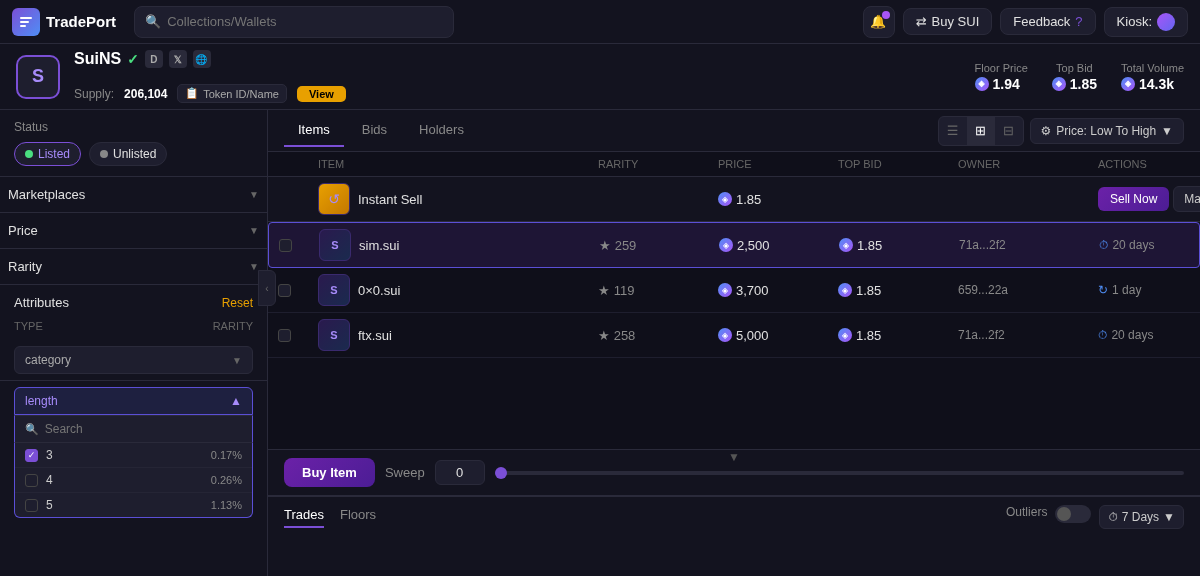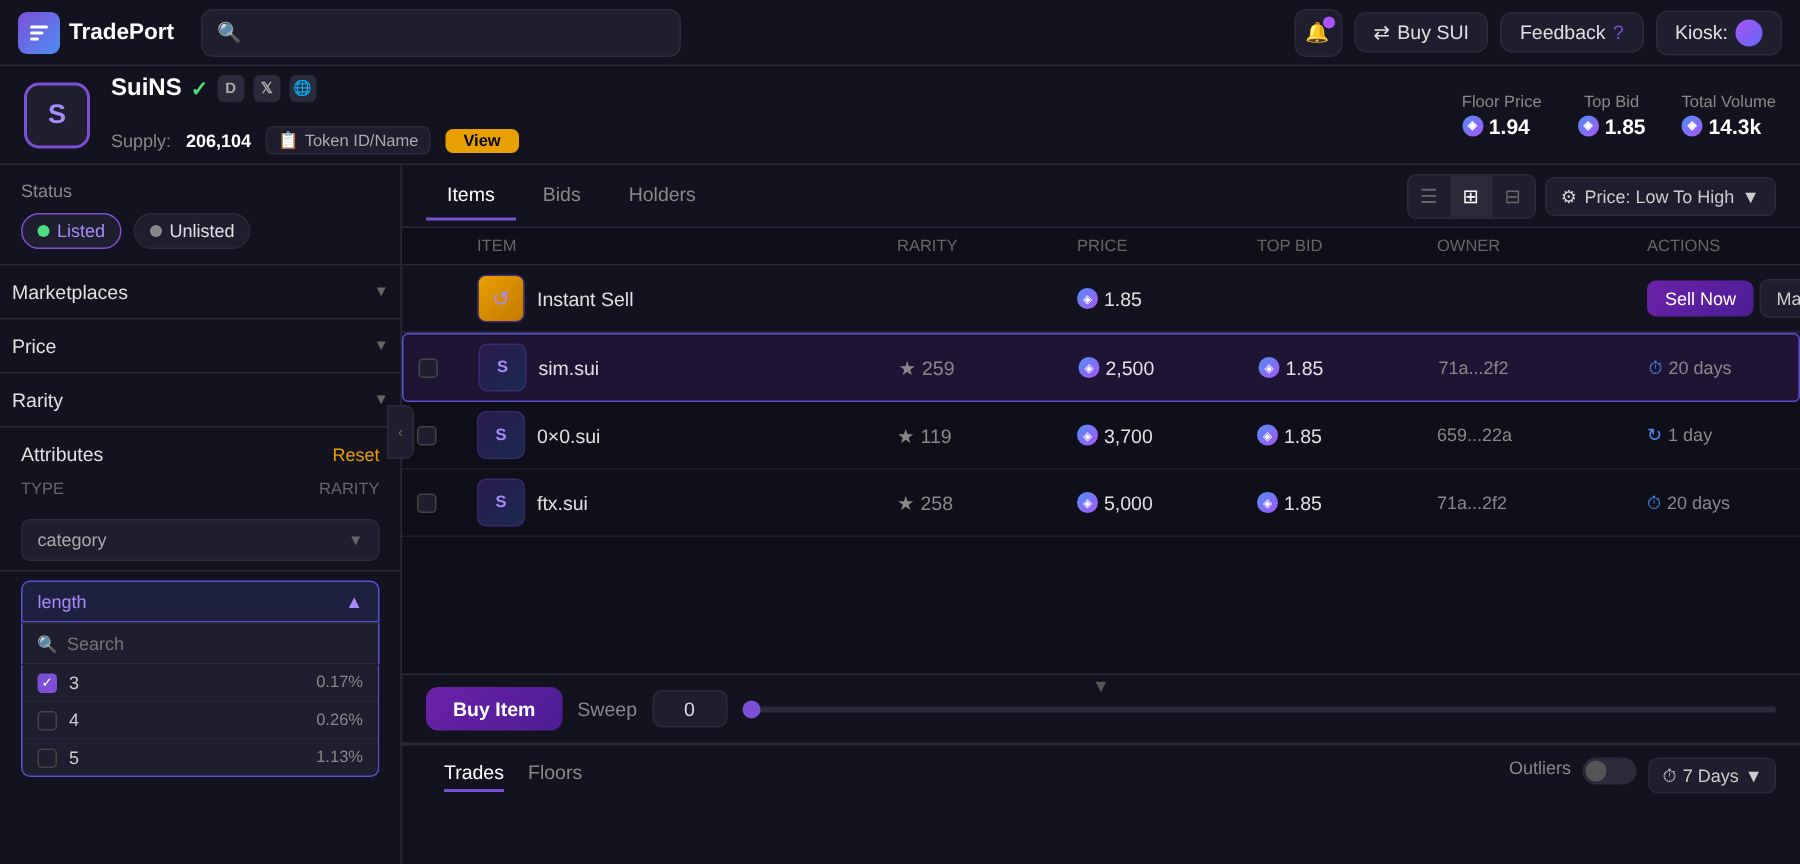--- a/index.html
+++ b/index.html
@@ -522,20 +522,21 @@
     <div class="logo-icon">
       <svg width="16" height="16" viewBox="0 0 16 16" fill="none">
         <path d="M3 4h10M3 8h7M3 12h4" stroke="#fff" stroke-width="2" stroke-linecap="round"></path>
       </svg>
     </div>
     <span>TradePort</span>
   </div>
 
   <div class="search-bar">
     <span style="color:#666;">🔍</span>
+    <input type="text" placeholder="Collections/Wallets" style="">
   </div>
 
   <div class="nav-right">
     <div class="bell-btn">
       <span>🔔</span>
       <div class="bell-badge"></div>
     </div>
     <button class="buy-sui-btn">
       <span>⇄</span>
       <span>Buy SUI</span>
@@ -832,21 +833,21 @@
       <div style="flex:1; height:4px; background:#2a2a3a; border-radius:2px; position:relative;">
         <div style="width:12px;height:12px;background:#7b4fd6;border-radius:50%;position:absolute;top:-4px;left:0;"></div>
       </div>
     </div>
 
     <div style="position:absolute; bottom:108px; left:0; right:0; display:flex; justify-content:center; padding:4px;">
       <span style="color:#555; font-size:12px;">▼</span>
     </div>
 
     <div class="bottom-section">
-      <div style="display:flex; align-items:center; padding:8px 0 0;margin-left:12px;">
+      <div style="display:flex; align-items:center; padding:8px 0 0;">
         <div class="bottom-tab active">Trades</div>
         <div class="bottom-tab" style="margin-left:16px;">Floors</div>
         <div style="margin-left:auto; display:flex; align-items:flex-start; gap:8px;">
           <span class="outliers-label">Outliers</span>
           <div class="toggle-switch">
             <div class="toggle-thumb"></div>
           </div>
           <div class="days-select">
             <span>⏱</span>
             <span>7 Days</span>

